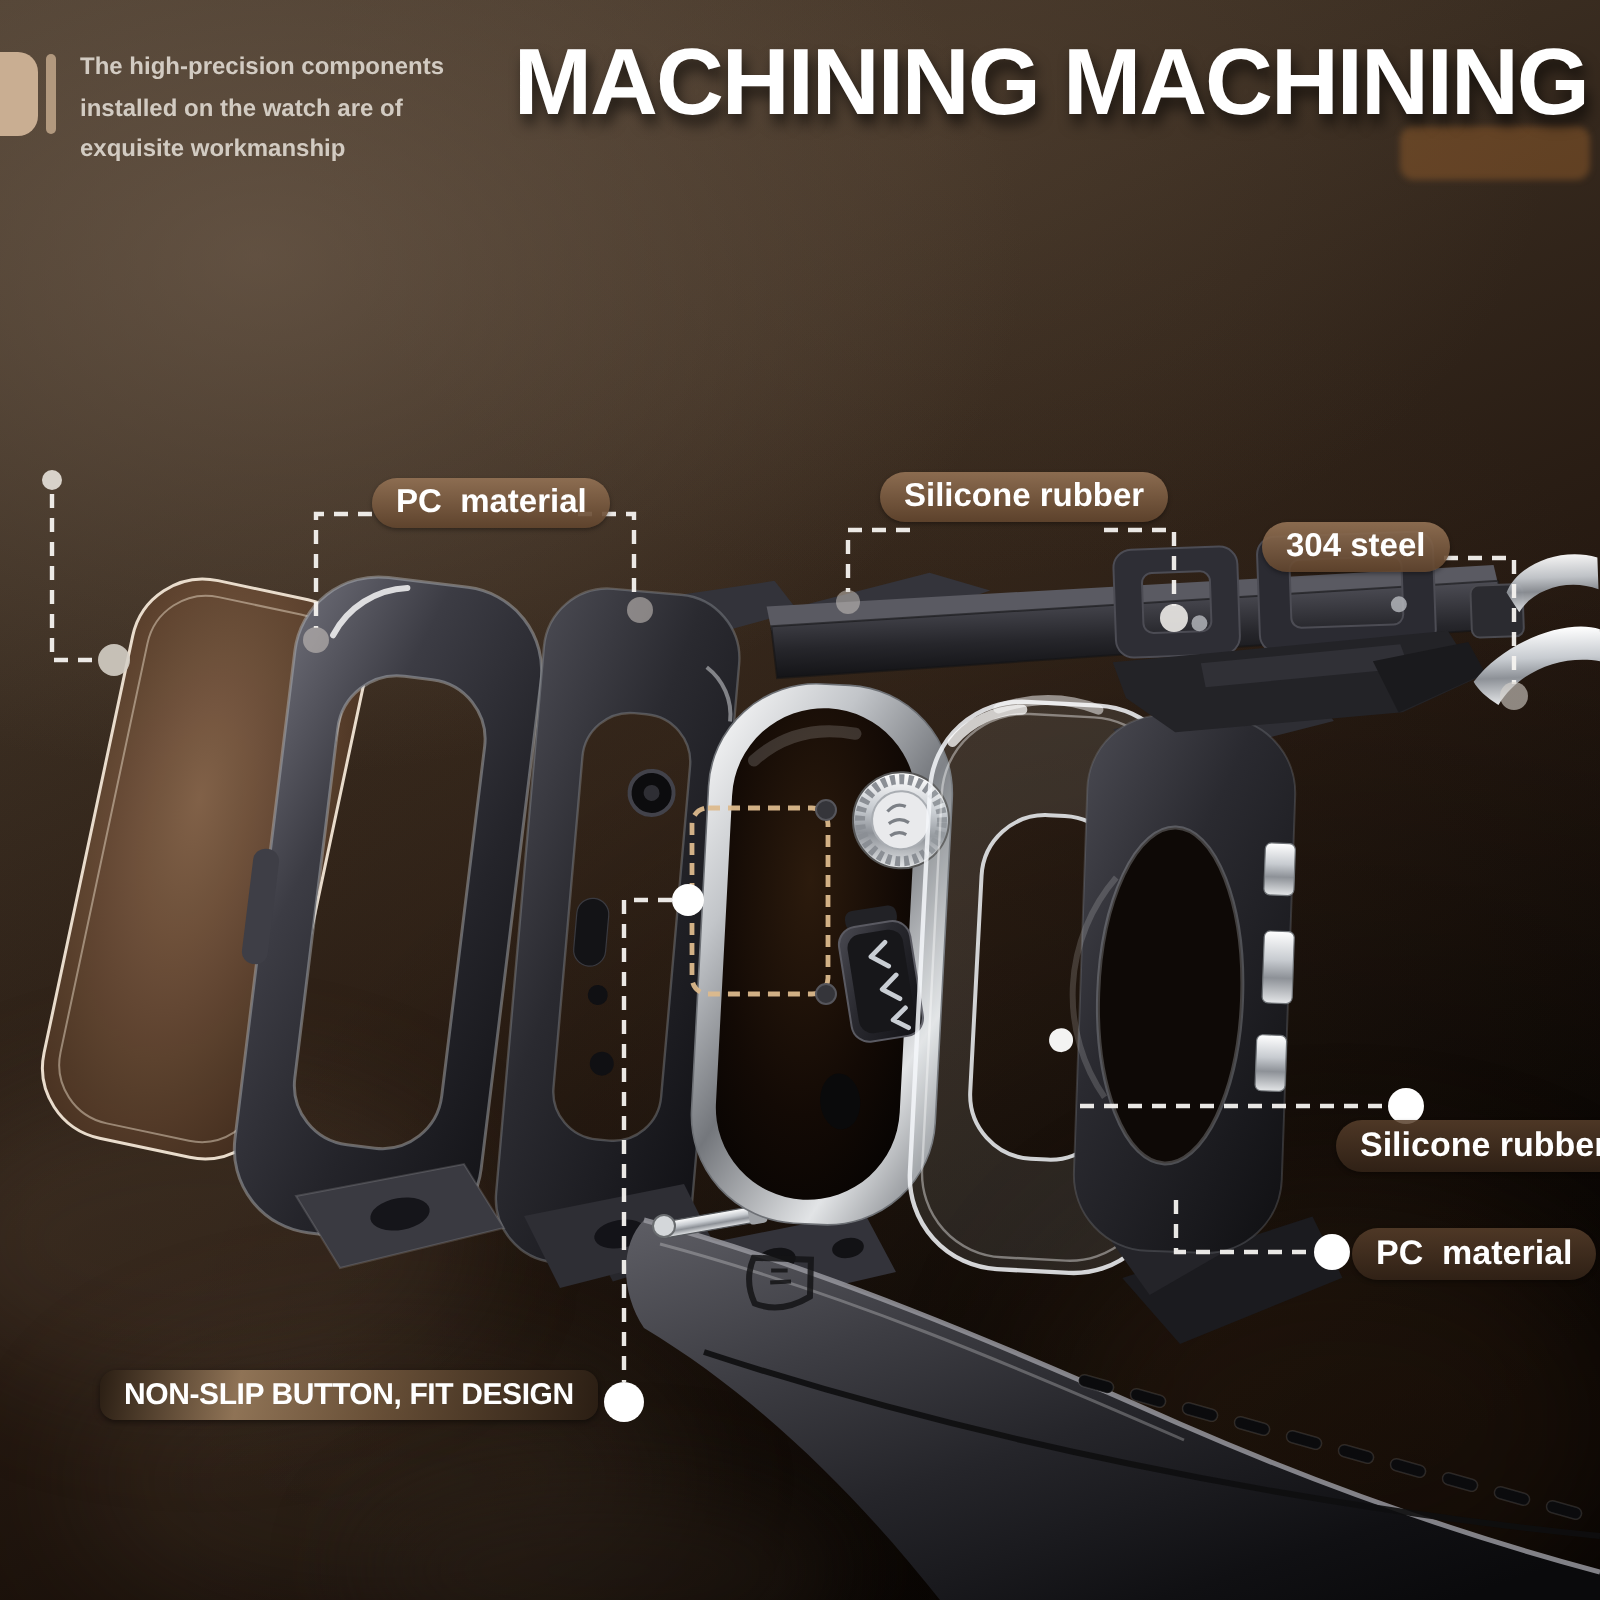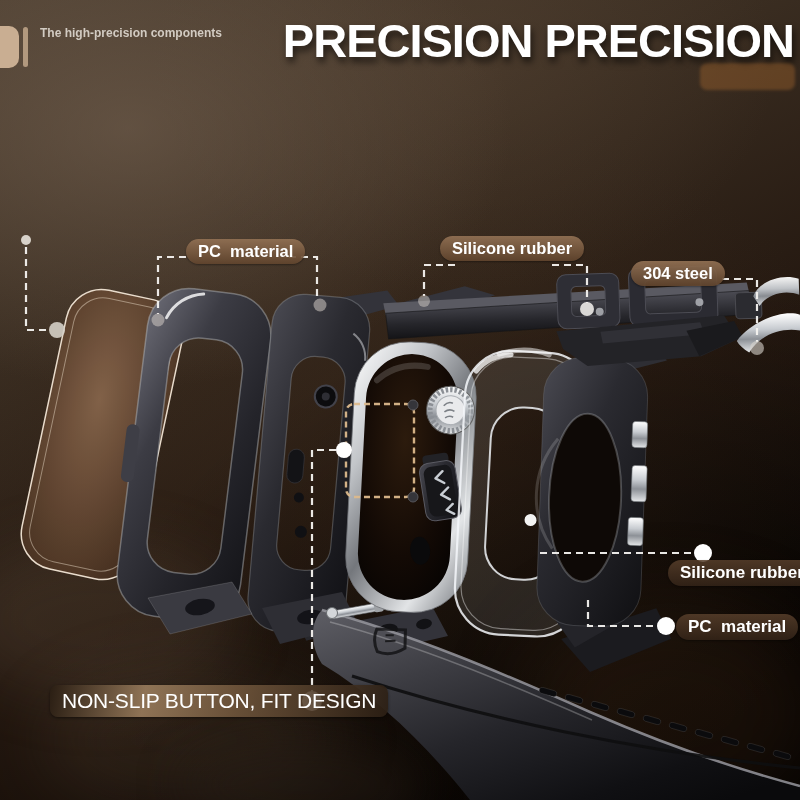--- a/index.html
+++ b/index.html
@@ -35,21 +35,21 @@
     background:linear-gradient(180deg,rgba(146,113,84,.92),rgba(96,68,45,.92));
     box-shadow:0 1px 2px rgba(0,0,0,.35);}
   .pill.dark{background:linear-gradient(180deg,rgba(88,63,43,.85),rgba(52,36,24,.85));font-size:17px;}
   .pet{left:52px;top:221px;}
   .pc-top{left:186px;top:239px;}
   .sil-top{left:440px;top:236px;}
   .steel{left:631px;top:261px;text-align:right;}
   .sil-right{left:668px;top:560px;}
   .pc-right{left:676px;top:614px;}
   .non-slip{position:absolute;left:50px;top:685px;padding:4px 12px;border-radius:8px;color:#fff;
-    font-size:21px;font-weight:400;letter-spacing:-.2px;white-space:pre;
+    font-size:15px;font-weight:700;letter-spacing:-.2px;white-space:pre;
     background:linear-gradient(100deg,rgba(42,30,19,.92) 0%,rgba(156,126,94,.88) 28%,rgba(116,89,62,.85) 55%,rgba(44,31,20,.92) 100%);
     box-shadow:0 1px 3px rgba(0,0,0,.5);}
   svg.layer{position:absolute;left:0;top:0;}
 </style>
 </head>
 <body>
 
 <div class="canvas">
   <div class="blob b1"></div>
   <div class="blob b2"></div>
@@ -271,23 +271,25 @@
       <circle cx="312" cy="701" r="10" fill="#ffffff"></circle>
       <circle cx="413" cy="405" r="5" fill="#35353a" stroke="#56565c"></circle>
       <circle cx="413" cy="497" r="5" fill="#35353a" stroke="#56565c"></circle>
     </g>
   </svg>
 
   <div class="info-chip"></div>
   <div class="info-bar"></div>
   <div class="info-text">
     <span>The high-precision components</span>
+    <span>installed on the watch are of</span>
+    <span>exquisite workmanship</span>
   </div>
   <div class="title-ghost"></div>
-  <div class="title">PRECISION PRECISION</div>
+  <div class="title">MACHINING MACHINING</div>
 
   <div class="pill pc-top">PC  material</div>
   <div class="pill sil-top">Silicone rubber</div>
   <div class="pill steel">304 steel</div>
   <div class="pill dark sil-right">Silicone rubber</div>
   <div class="pill dark pc-right">PC  material</div>
   <div class="non-slip">NON-SLIP BUTTON, FIT DESIGN</div>
 </div>
 
 </body></html>

